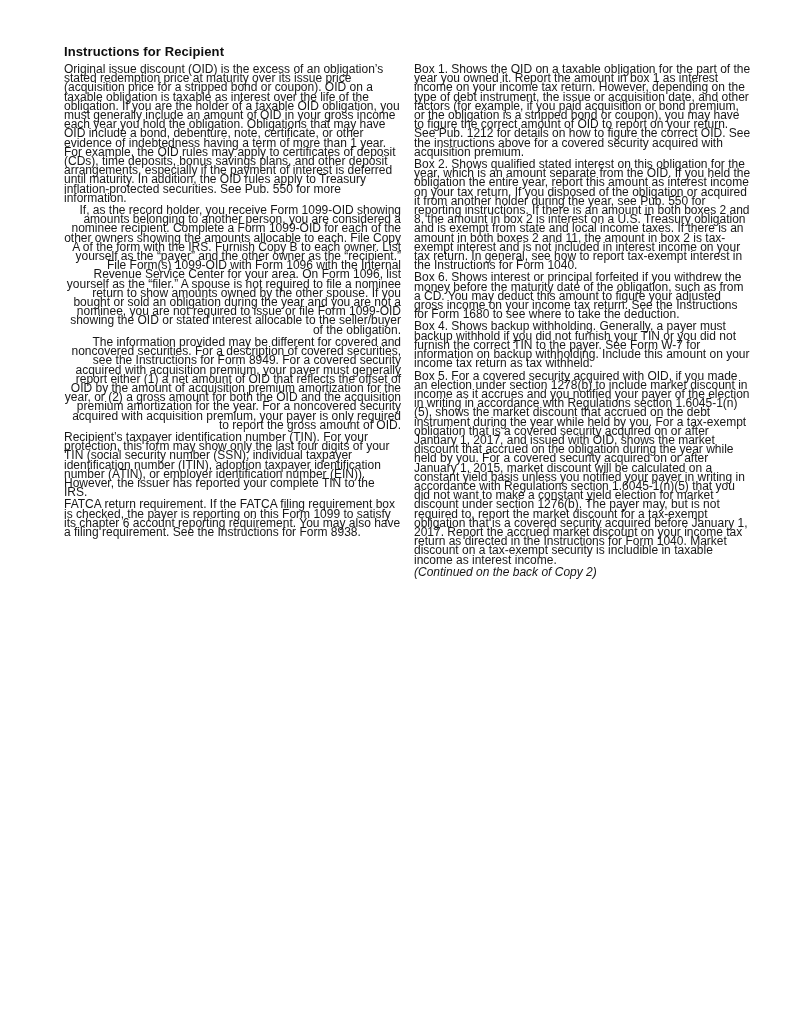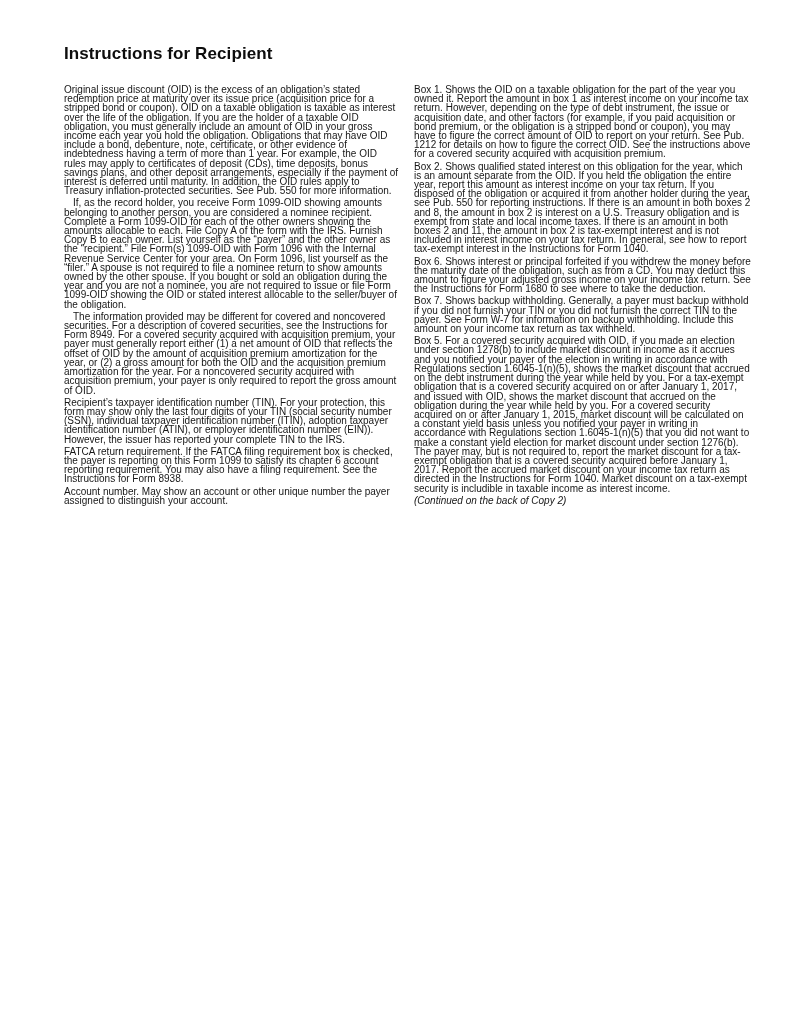--- a/index.html
+++ b/index.html
@@ -6,40 +6,39 @@
   html, body { margin: 0; padding: 0; background: #ffffff; }
   .page {
     width: 800px;
     height: 1035px;
     background: #ffffff;
     padding: 44px 49px 0 64px;
     font-family: "Liberation Sans", sans-serif;
     color: #111111;
   }
   .title {
-    font-size: 17px;
+    font-size: 13px;
     font-weight: bold;
     margin: 0 0 6px 0;
     letter-spacing: 0.1px;
     color: #0d0d0d;
   }
   .columns {
     display: flex;
     gap: 13px;
   }
   .col {
     flex: 1;
     min-width: 0;
-    font-size: 10px;
+    font-size: 12px;
     line-height: 9.2px;
     color: #161616;
-    margin-top: 15px;
   }
   .para { margin: 0 0 3px 0; }
-  .para.indent { text-indent: 9px; }
+  .para.indent { text-indent: 9px; text-align: right; }
   .lead { font-weight: normal; }
   .continued {
     text-align: left;
     font-style: italic;
     margin: 2px 0 0 0;
   }
 </style>
 </head>
 <body>
 
@@ -47,26 +46,25 @@
   <h1 class="title">Instructions for Recipient</h1>
 
   <div class="columns">
 
     <div class="col">
       <p class="para"><span>Original issue discount (OID) is the excess of an obligation’s stated redemption price at maturity over its issue price (acquisition price for a stripped bond or coupon). OID on a taxable obligation is taxable as interest over the life of the obligation. If you are the holder of a taxable OID obligation, you must generally include an amount of OID in your gross income each year you hold the obligation. Obligations that may have OID include a bond, debenture, note, certificate, or other evidence of indebtedness having a term of more than 1 year. For example, the OID rules may apply to certificates of deposit (CDs), time deposits, bonus savings plans, and other deposit arrangements, especially if the payment of interest is deferred until maturity. In addition, the OID rules apply to Treasury inflation-protected securities. See Pub. 550 for more information.</span></p>
       <p class="para indent"><span>If, as the record holder, you receive Form 1099-OID showing amounts belonging to another person, you are considered a nominee recipient. Complete a Form 1099-OID for each of the other owners showing the amounts allocable to each. File Copy A of the form with the IRS. Furnish Copy B to each owner. List yourself as the “payer” and the other owner as the “recipient.” File Form(s) 1099-OID with Form 1096 with the Internal Revenue Service Center for your area. On Form 1096, list yourself as the “filer.” A spouse is not required to file a nominee return to show amounts owned by the other spouse. If you bought or sold an obligation during the year and you are not a nominee, you are not required to issue or file Form 1099-OID showing the OID or stated interest allocable to the seller/buyer of the obligation.</span></p>
       <p class="para indent"><span>The information provided may be different for covered and noncovered securities. For a description of covered securities, see the Instructions for Form 8949. For a covered security acquired with acquisition premium, your payer must generally report either (1) a net amount of OID that reflects the offset of OID by the amount of acquisition premium amortization for the year, or (2) a gross amount for both the OID and the acquisition premium amortization for the year. For a noncovered security acquired with acquisition premium, your payer is only required to report the gross amount of OID.</span></p>
       <p class="para"><b class="lead">Recipient’s taxpayer identification number (TIN).</b><span> For your protection, this form may show only the last four digits of your TIN (social security number (SSN), individual taxpayer identification number (ITIN), adoption taxpayer identification number (ATIN), or employer identification number (EIN)). However, the issuer has reported your complete TIN to the IRS.</span></p>
       <p class="para"><b class="lead">FATCA return requirement.</b><span> If the FATCA filing requirement box is checked, the payer is reporting on this Form 1099 to satisfy its chapter 6 account reporting requirement. You may also have a filing requirement. See the Instructions for Form 8938.</span></p>
-      <p class="para"><b class="lead">Account number.</b><span> May show an account or other unique number the payer assigned to distinguish your account.</span></p>
     </div>
 
     <div class="col">
       <p class="para"><b class="lead">Box 1.</b><span> Shows the OID on a taxable obligation for the part of the year you owned it. Report the amount in box 1 as interest income on your income tax return. However, depending on the type of debt instrument, the issue or acquisition date, and other factors (for example, if you paid acquisition or bond premium, or the obligation is a stripped bond or coupon), you may have to figure the correct amount of OID to report on your return. See Pub. 1212 for details on how to figure the correct OID. See the instructions above for a covered security acquired with acquisition premium.</span></p>
       <p class="para"><b class="lead">Box 2.</b><span> Shows qualified stated interest on this obligation for the year, which is an amount separate from the OID. If you held the obligation the entire year, report this amount as interest income on your tax return. If you disposed of the obligation or acquired it from another holder during the year, see Pub. 550 for reporting instructions. If there is an amount in both boxes 2 and 8, the amount in box 2 is interest on a U.S. Treasury obligation and is exempt from state and local income taxes. If there is an amount in both boxes 2 and 11, the amount in box 2 is tax-exempt interest and is not included in interest income on your tax return. In general, see how to report tax-exempt interest in the Instructions for Form 1040.</span></p>
       <p class="para"><b class="lead">Box 6.</b><span> Shows interest or principal forfeited if you withdrew the money before the maturity date of the obligation, such as from a CD. You may deduct this amount to figure your adjusted gross income on your income tax return. See the Instructions for Form 1680 to see where to take the deduction.</span></p>
-      <p class="para"><b class="lead">Box 7.</b><span> Shows backup withholding. Generally, a payer must backup withhold if you did not furnish your TIN or you did not furnish the correct TIN to the payer. See Form W-7 for information on backup withholding. Include this amount on your income tax return as tax withheld.</span></p>
+      <p class="para"><b class="lead">Box 4.</b><span> Shows backup withholding. Generally, a payer must backup withhold if you did not furnish your TIN or you did not furnish the correct TIN to the payer. See Form W-7 for information on backup withholding. Include this amount on your income tax return as tax withheld.</span></p>
       <p class="para"><b class="lead">Box 5.</b><span> For a covered security acquired with OID, if you made an election under section 1278(b) to include market discount in income as it accrues and you notified your payer of the election in writing in accordance with Regulations section 1.6045-1(n)(5), shows the market discount that accrued on the debt instrument during the year while held by you. For a tax-exempt obligation that is a covered security acquired on or after January 1, 2017, and issued with OID, shows the market discount that accrued on the obligation during the year while held by you. For a covered security acquired on or after January 1, 2015, market discount will be calculated on a constant yield basis unless you notified your payer in writing in accordance with Regulations section 1.6045-1(n)(5) that you did not want to make a constant yield election for market discount under section 1276(b). The payer may, but is not required to, report the market discount for a tax-exempt obligation that is a covered security acquired before January 1, 2017. Report the accrued market discount on your income tax return as directed in the Instructions for Form 1040. Market discount on a tax-exempt security is includible in taxable income as interest income.</span></p>
       <p class="continued">(Continued on the back of Copy 2)</p>
     </div>
 
   </div>
 </div>
 
 </body></html>

